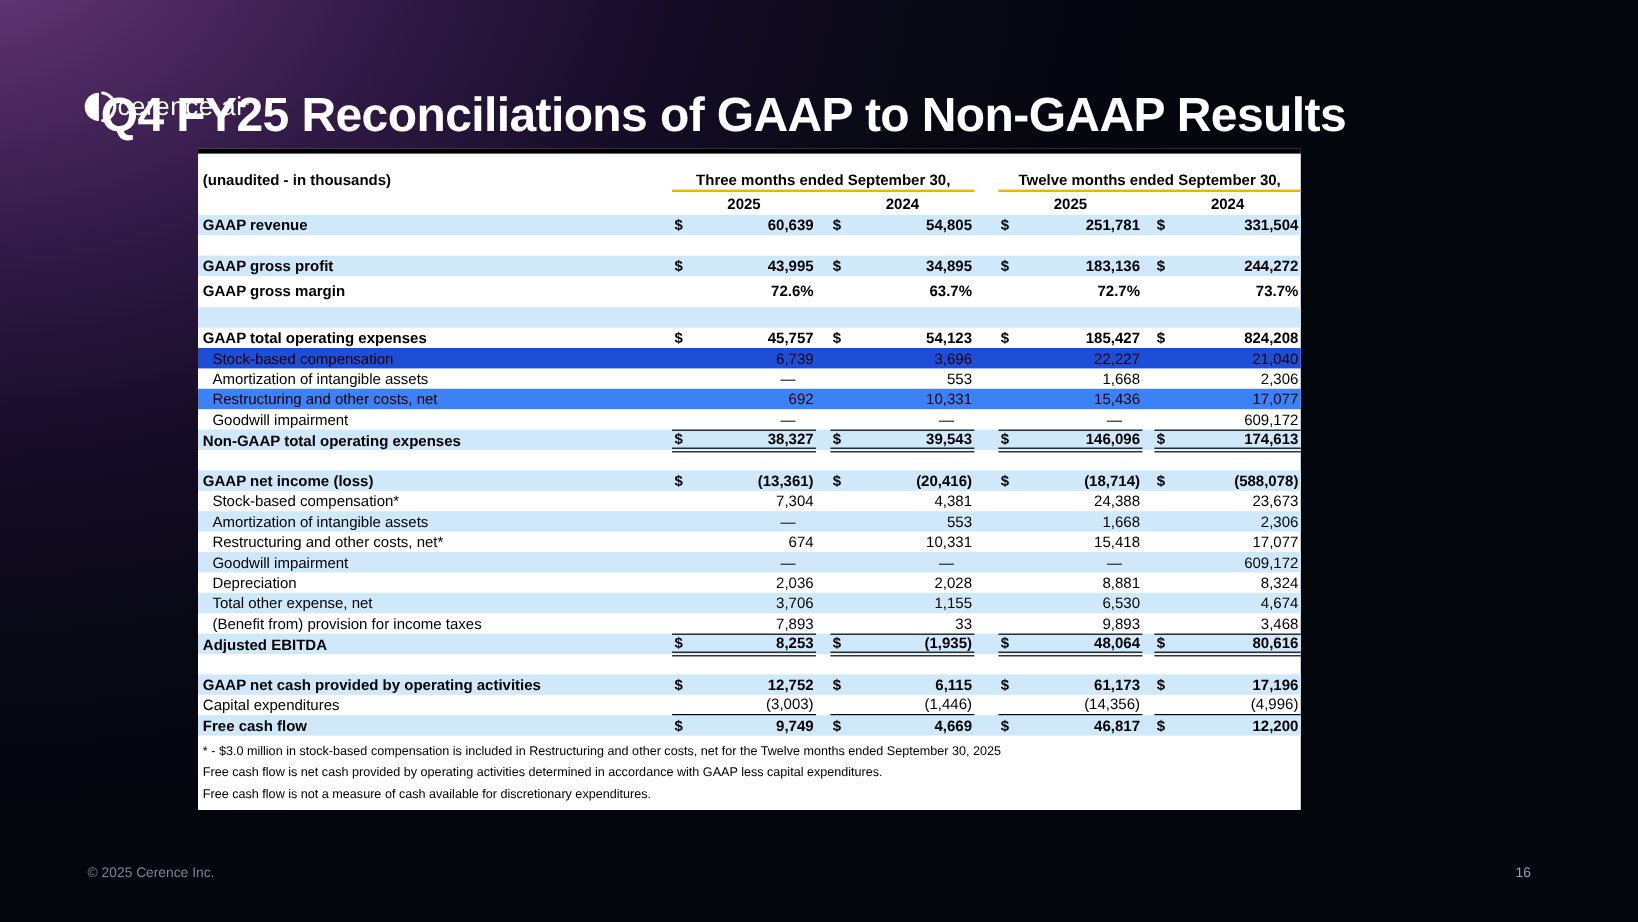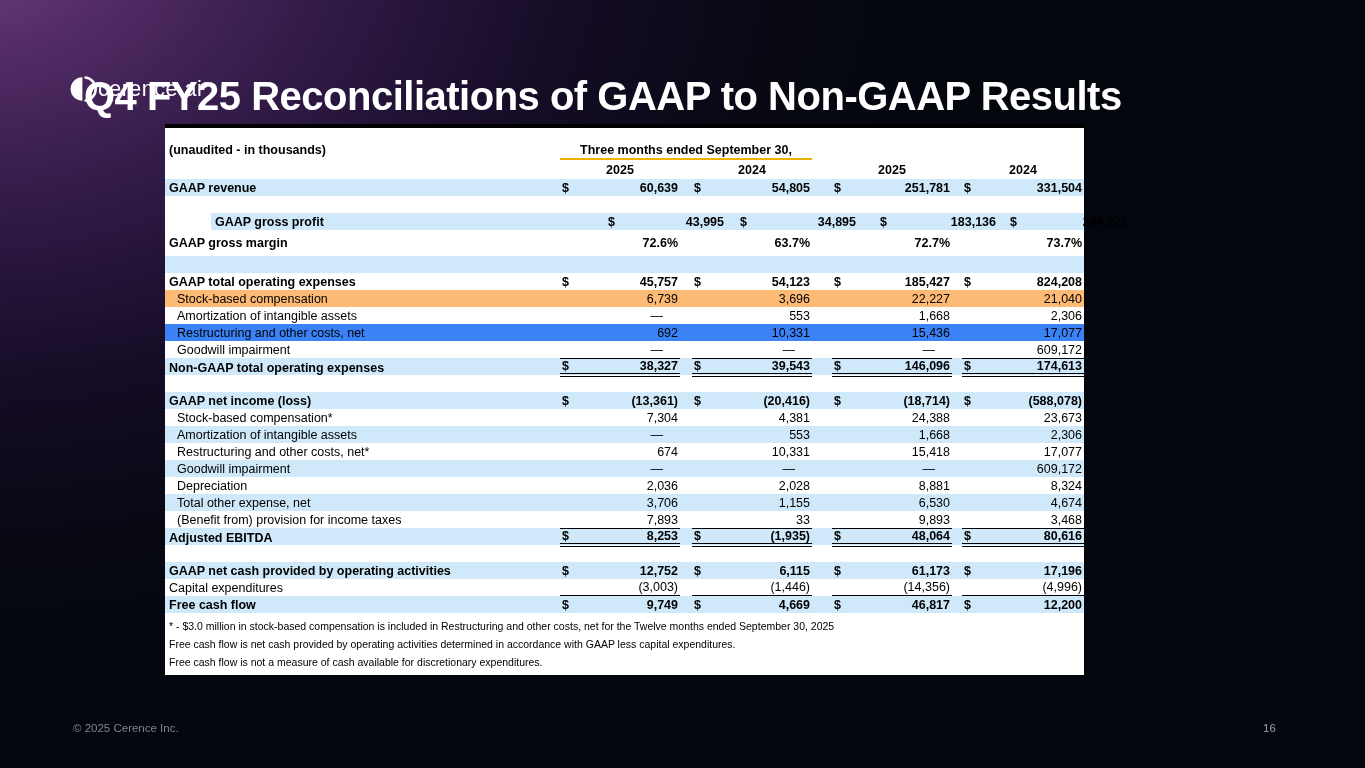--- a/index.html
+++ b/index.html
@@ -69,20 +69,21 @@
   </div>
 
   <div class="title">Q4 FY25 Reconciliations of GAAP to Non-GAAP Results</div>
 
   <div class="fin-table">
 
     <div class="thead1">
       <div class="unaudited">(unaudited - in thousands)</div>
       <div class="spanhead">Three months ended September 30,</div>
       <div></div>
+      <div class="spanhead">Twelve months ended September 30,</div>
     </div>
 
     <div class="trow years">
       <div class="cell label"></div>
       <div class="yearcell">2025</div>
       <div></div>
       <div class="yearcell">2024</div>
       <div></div>
       <div class="yearcell">2025</div>
       <div></div>
@@ -127,21 +128,21 @@
           <div class="cell group">
             <span class="dollar"></span>
             <span class="val"></span>
           </div>
           <div></div>
           <div class="cell group">
             <span class="dollar"></span>
             <span class="val"></span>
           </div>
         </div>
-        <div class="trow bold" style="background: rgb(207, 233, 251); margin-left: 46px;">
+        <div class="trow bold" style="background: rgb(207, 233, 251);">
           <div class="cell label">GAAP gross profit</div>
           <div class="cell group">
             <span class="dollar">$</span>
             <span class="val">43,995</span>
           </div>
           <div></div>
           <div class="cell group">
             <span class="dollar">$</span>
             <span class="val">34,895</span>
           </div>
@@ -215,21 +216,21 @@
           <div class="cell group">
             <span class="dollar">$</span>
             <span class="val">185,427</span>
           </div>
           <div></div>
           <div class="cell group">
             <span class="dollar">$</span>
             <span class="val">824,208</span>
           </div>
         </div>
-        <div class="trow" style="background: #fdba74;">
+        <div class="trow" style="background: #1d4ed8;">
           <div class="cell label indent">Stock-based compensation</div>
           <div class="cell group">
             <span class="dollar"></span>
             <span class="val">6,739</span>
           </div>
           <div></div>
           <div class="cell group">
             <span class="dollar"></span>
             <span class="val">3,696</span>
           </div>

